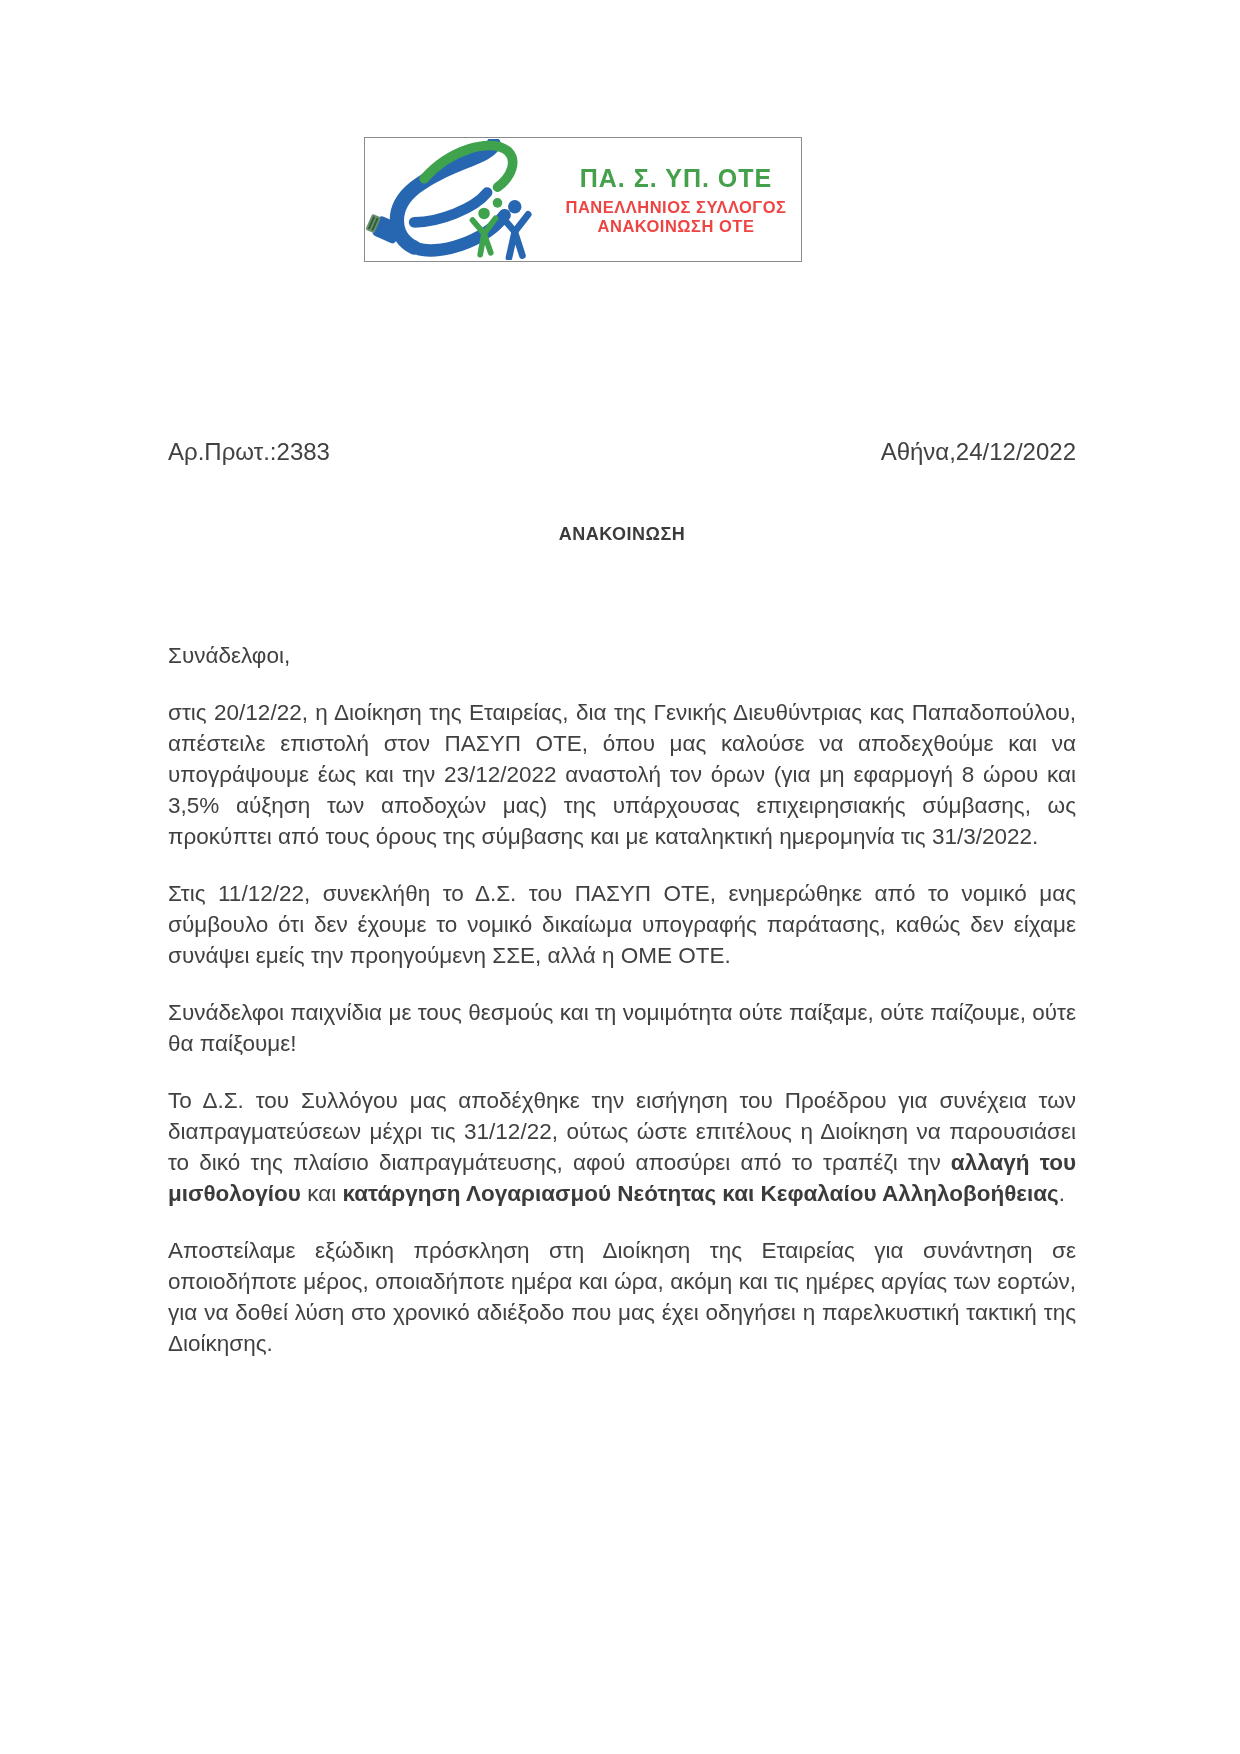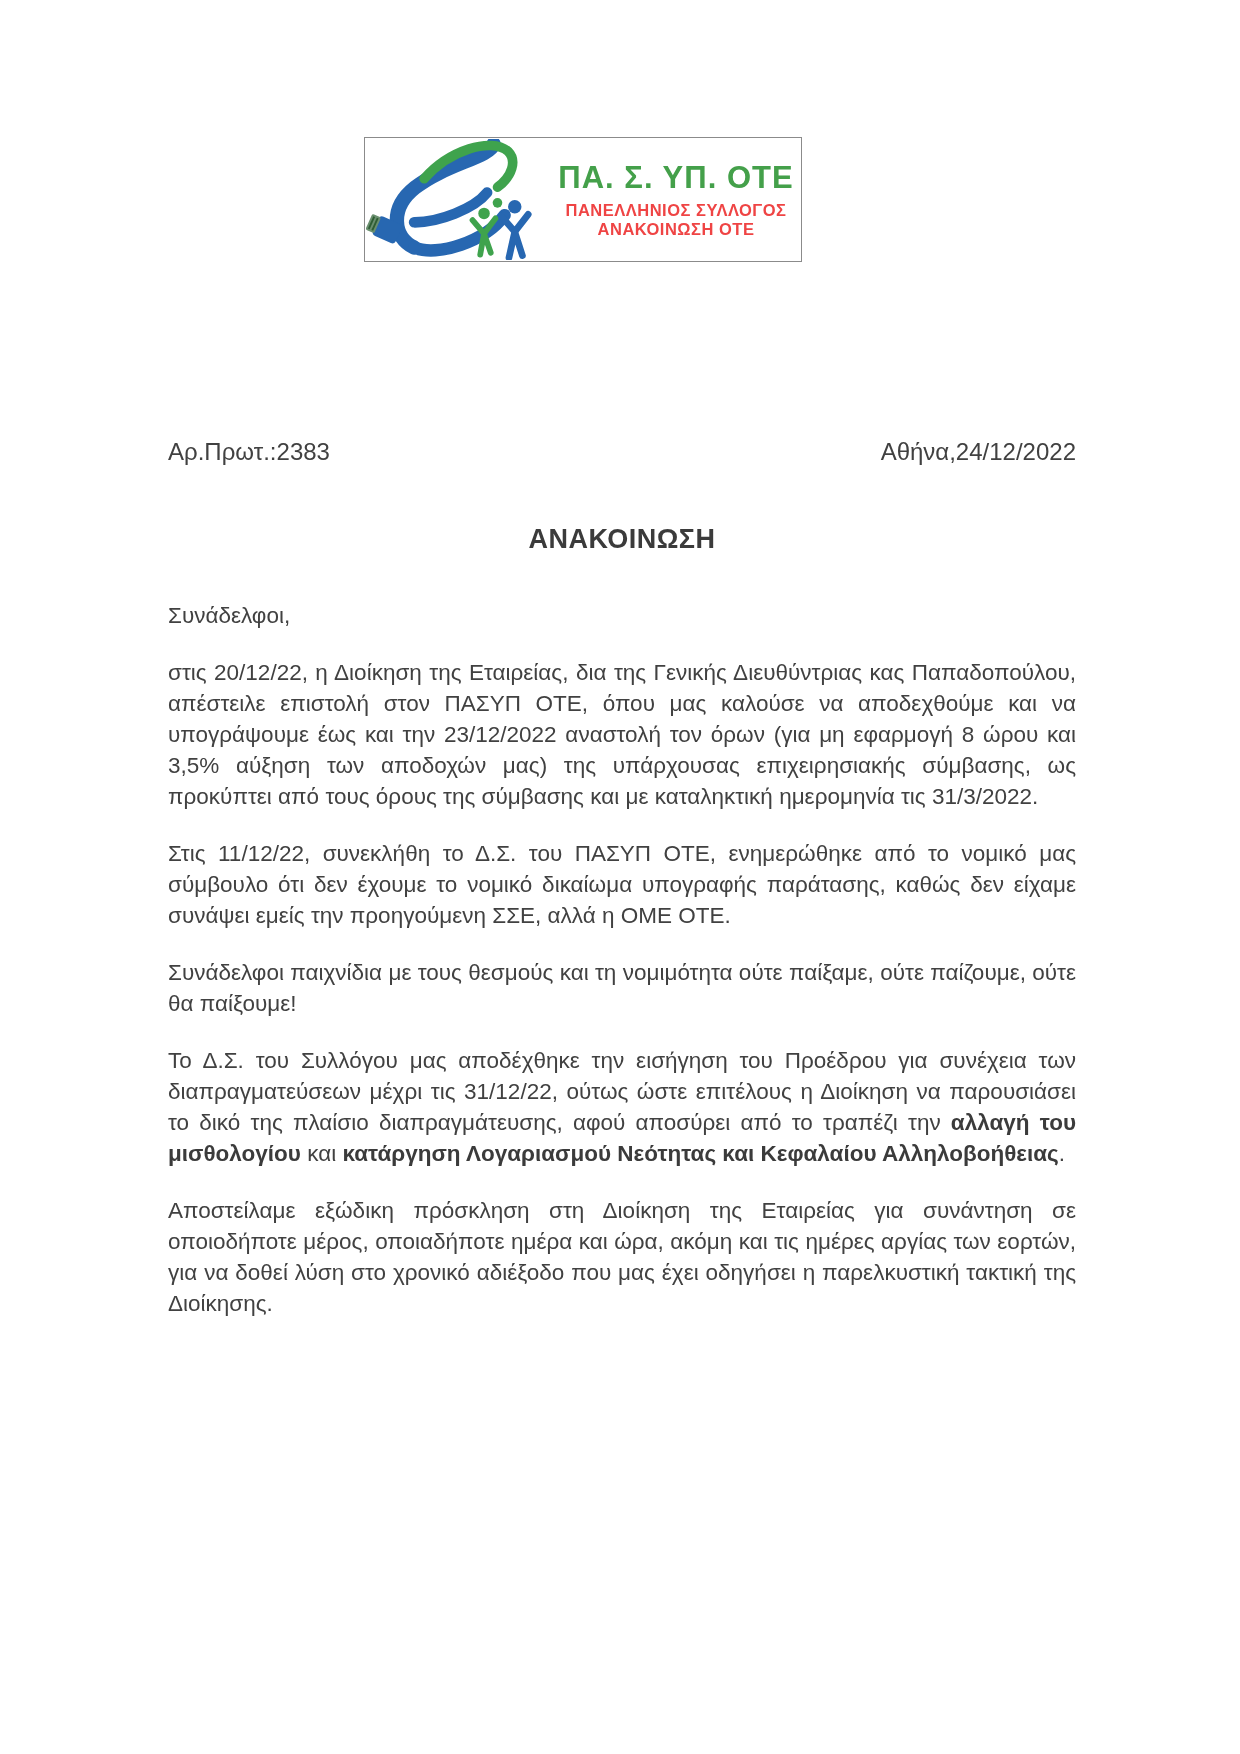--- a/index.html
+++ b/index.html
@@ -27,21 +27,21 @@
   .logo-mark { width: 192px; height: 121px; flex: 0 0 auto; }
   .logo-text {
     flex: 1;
     text-align: center;
     padding-right: 6px;
     line-height: 1.12;
   }
   .logo-acronym {
     color: #44a04a;
     font-weight: bold;
-    font-size: 31px;
+    font-size: 25px;
     letter-spacing: 1px;
     margin-bottom: 6px;
   }
   .logo-sub {
     color: #ef4444;
     font-weight: bold;
     font-size: 16.5px;
     letter-spacing: 0.5px;
   }
   .ref-row {
@@ -54,29 +54,29 @@
     font-size: 24px;
     color: #414141;
   }
   .doc-title {
     position: absolute;
     left: 168px;
     top: 524px;
     width: 908px;
     margin: 0;
     text-align: center;
-    font-size: 27px;
+    font-size: 18px;
     font-weight: bold;
     letter-spacing: 0.5px;
     color: #3b3b3b;
   }
   .doc-body {
     position: absolute;
     left: 168px;
-    top: 600px;
+    top: 640px;
     width: 908px;
     font-size: 22.5px;
     line-height: 31px;
     color: #414141;
   }
   .doc-body p { margin: 0 0 26px 0; text-align: justify; }
   .doc-body p.salutation { text-align: left; }
   .doc-body b { font-weight: bold; color: #3b3b3b; }
 </style>
 </head>

